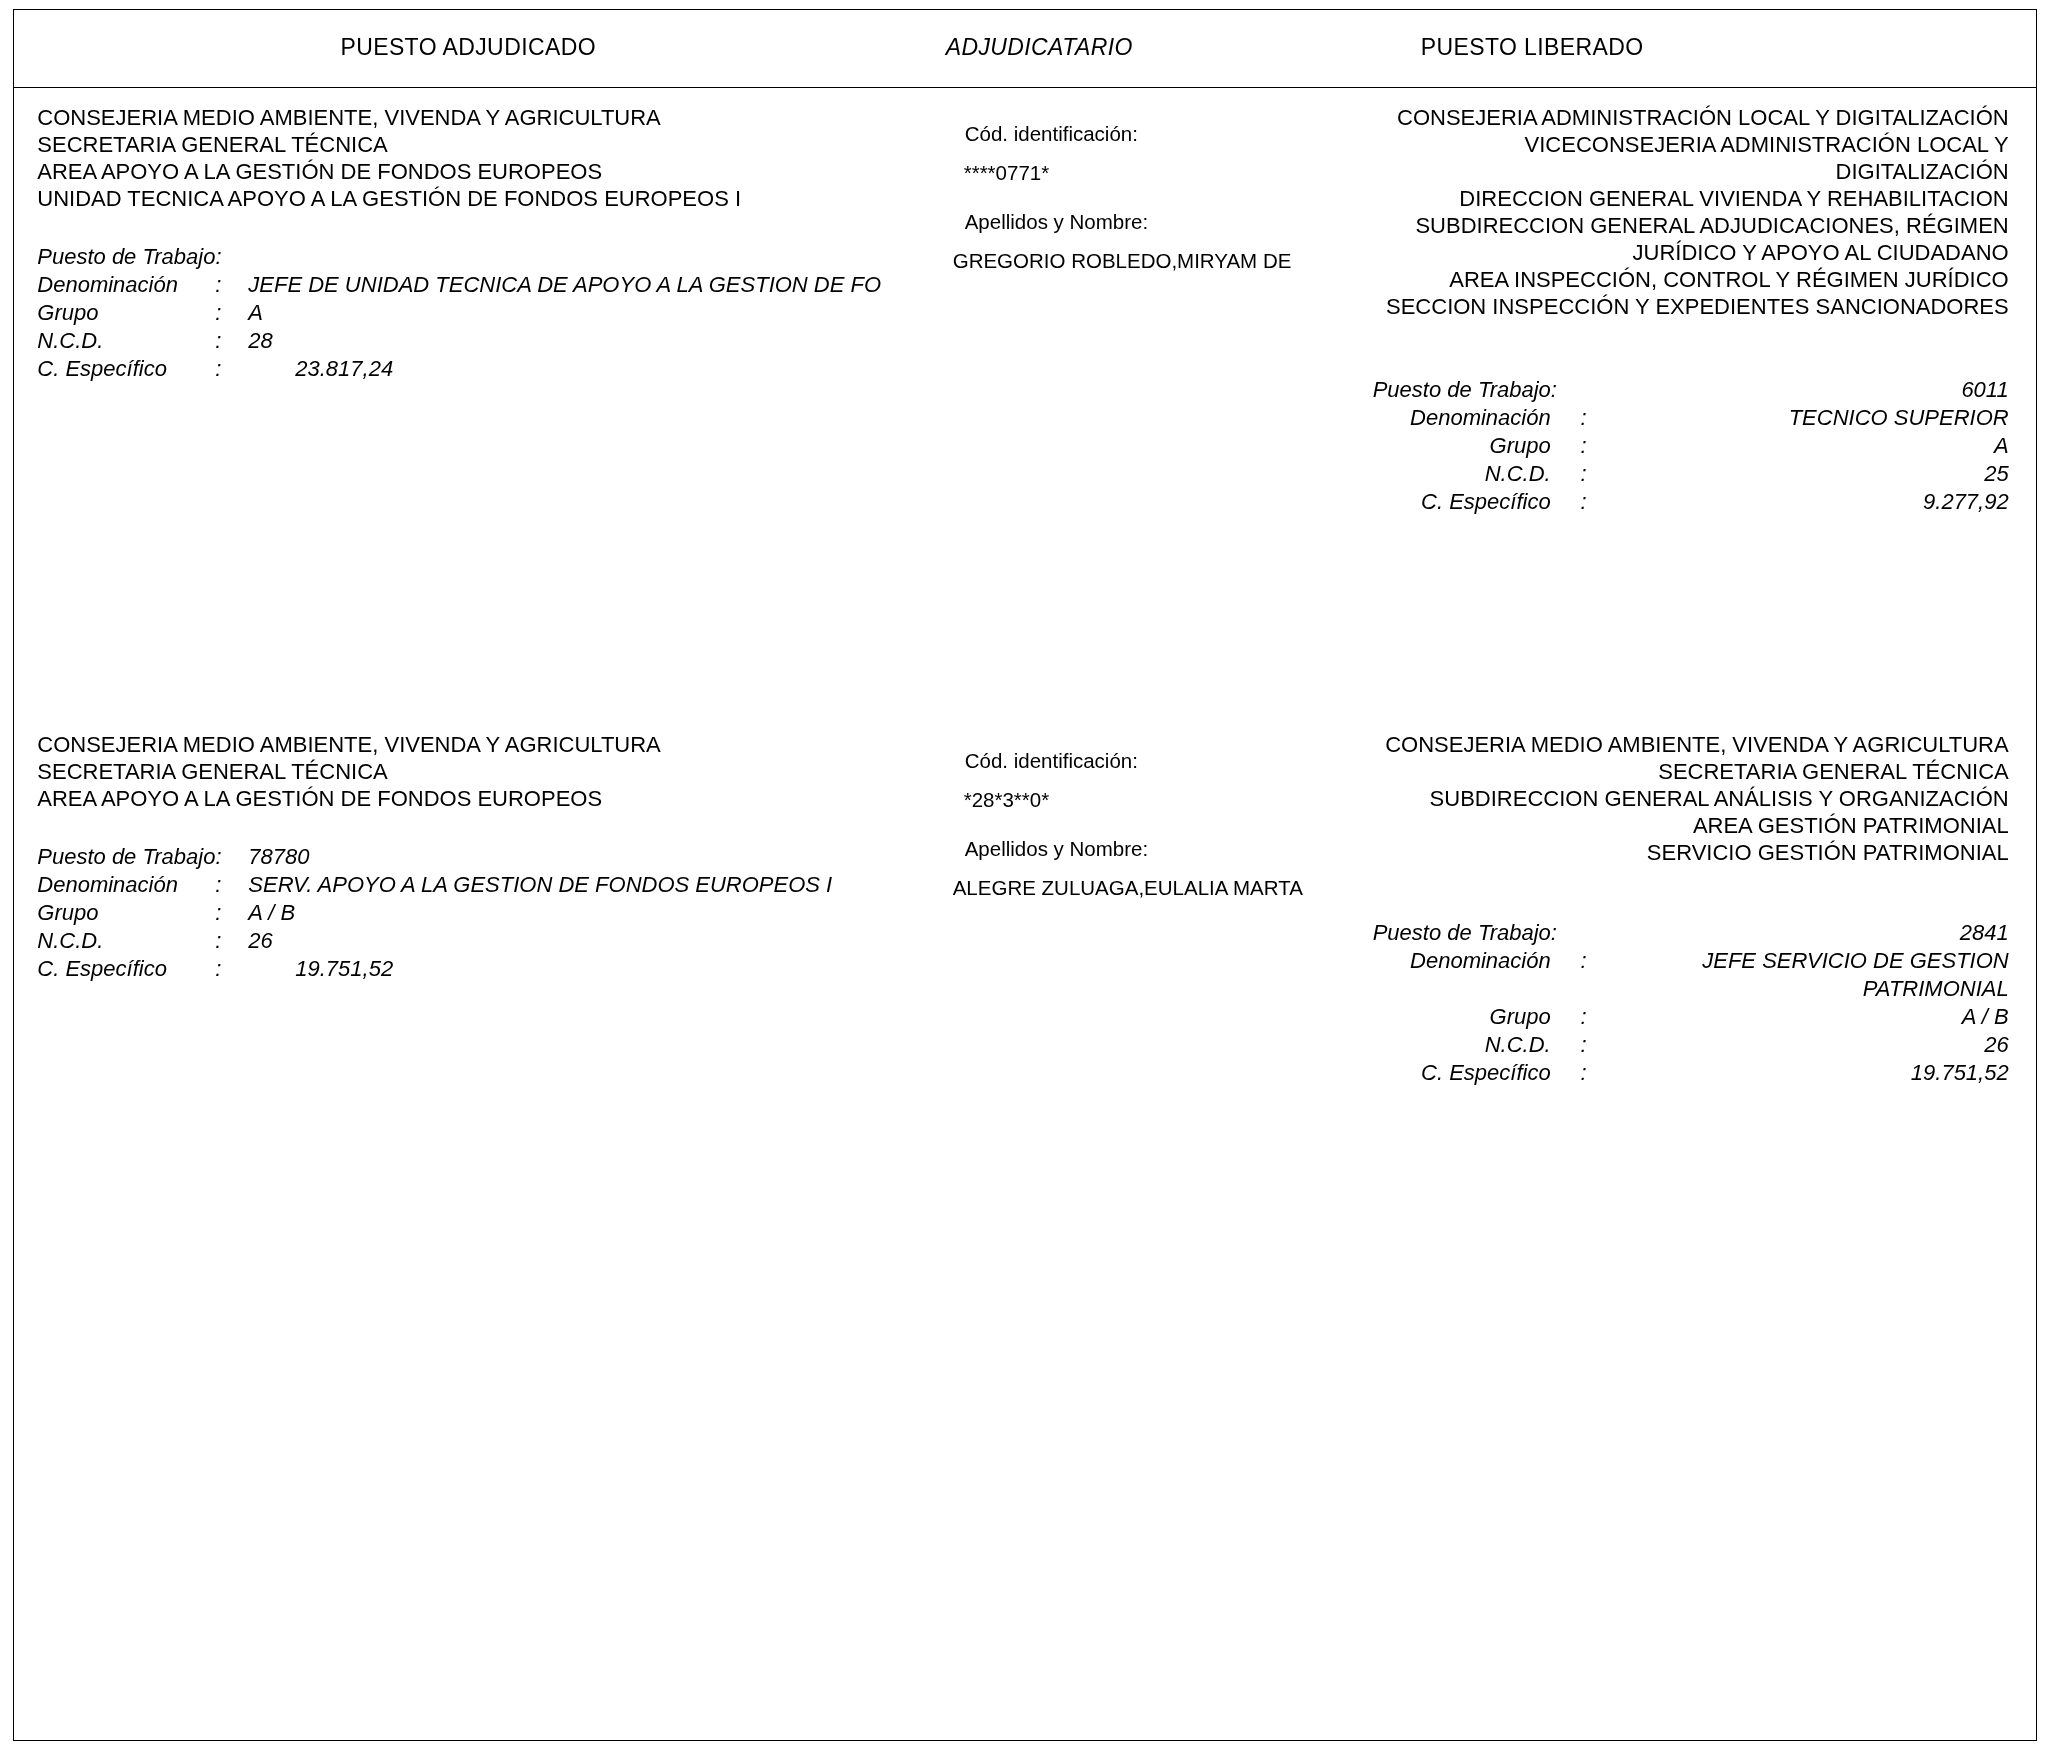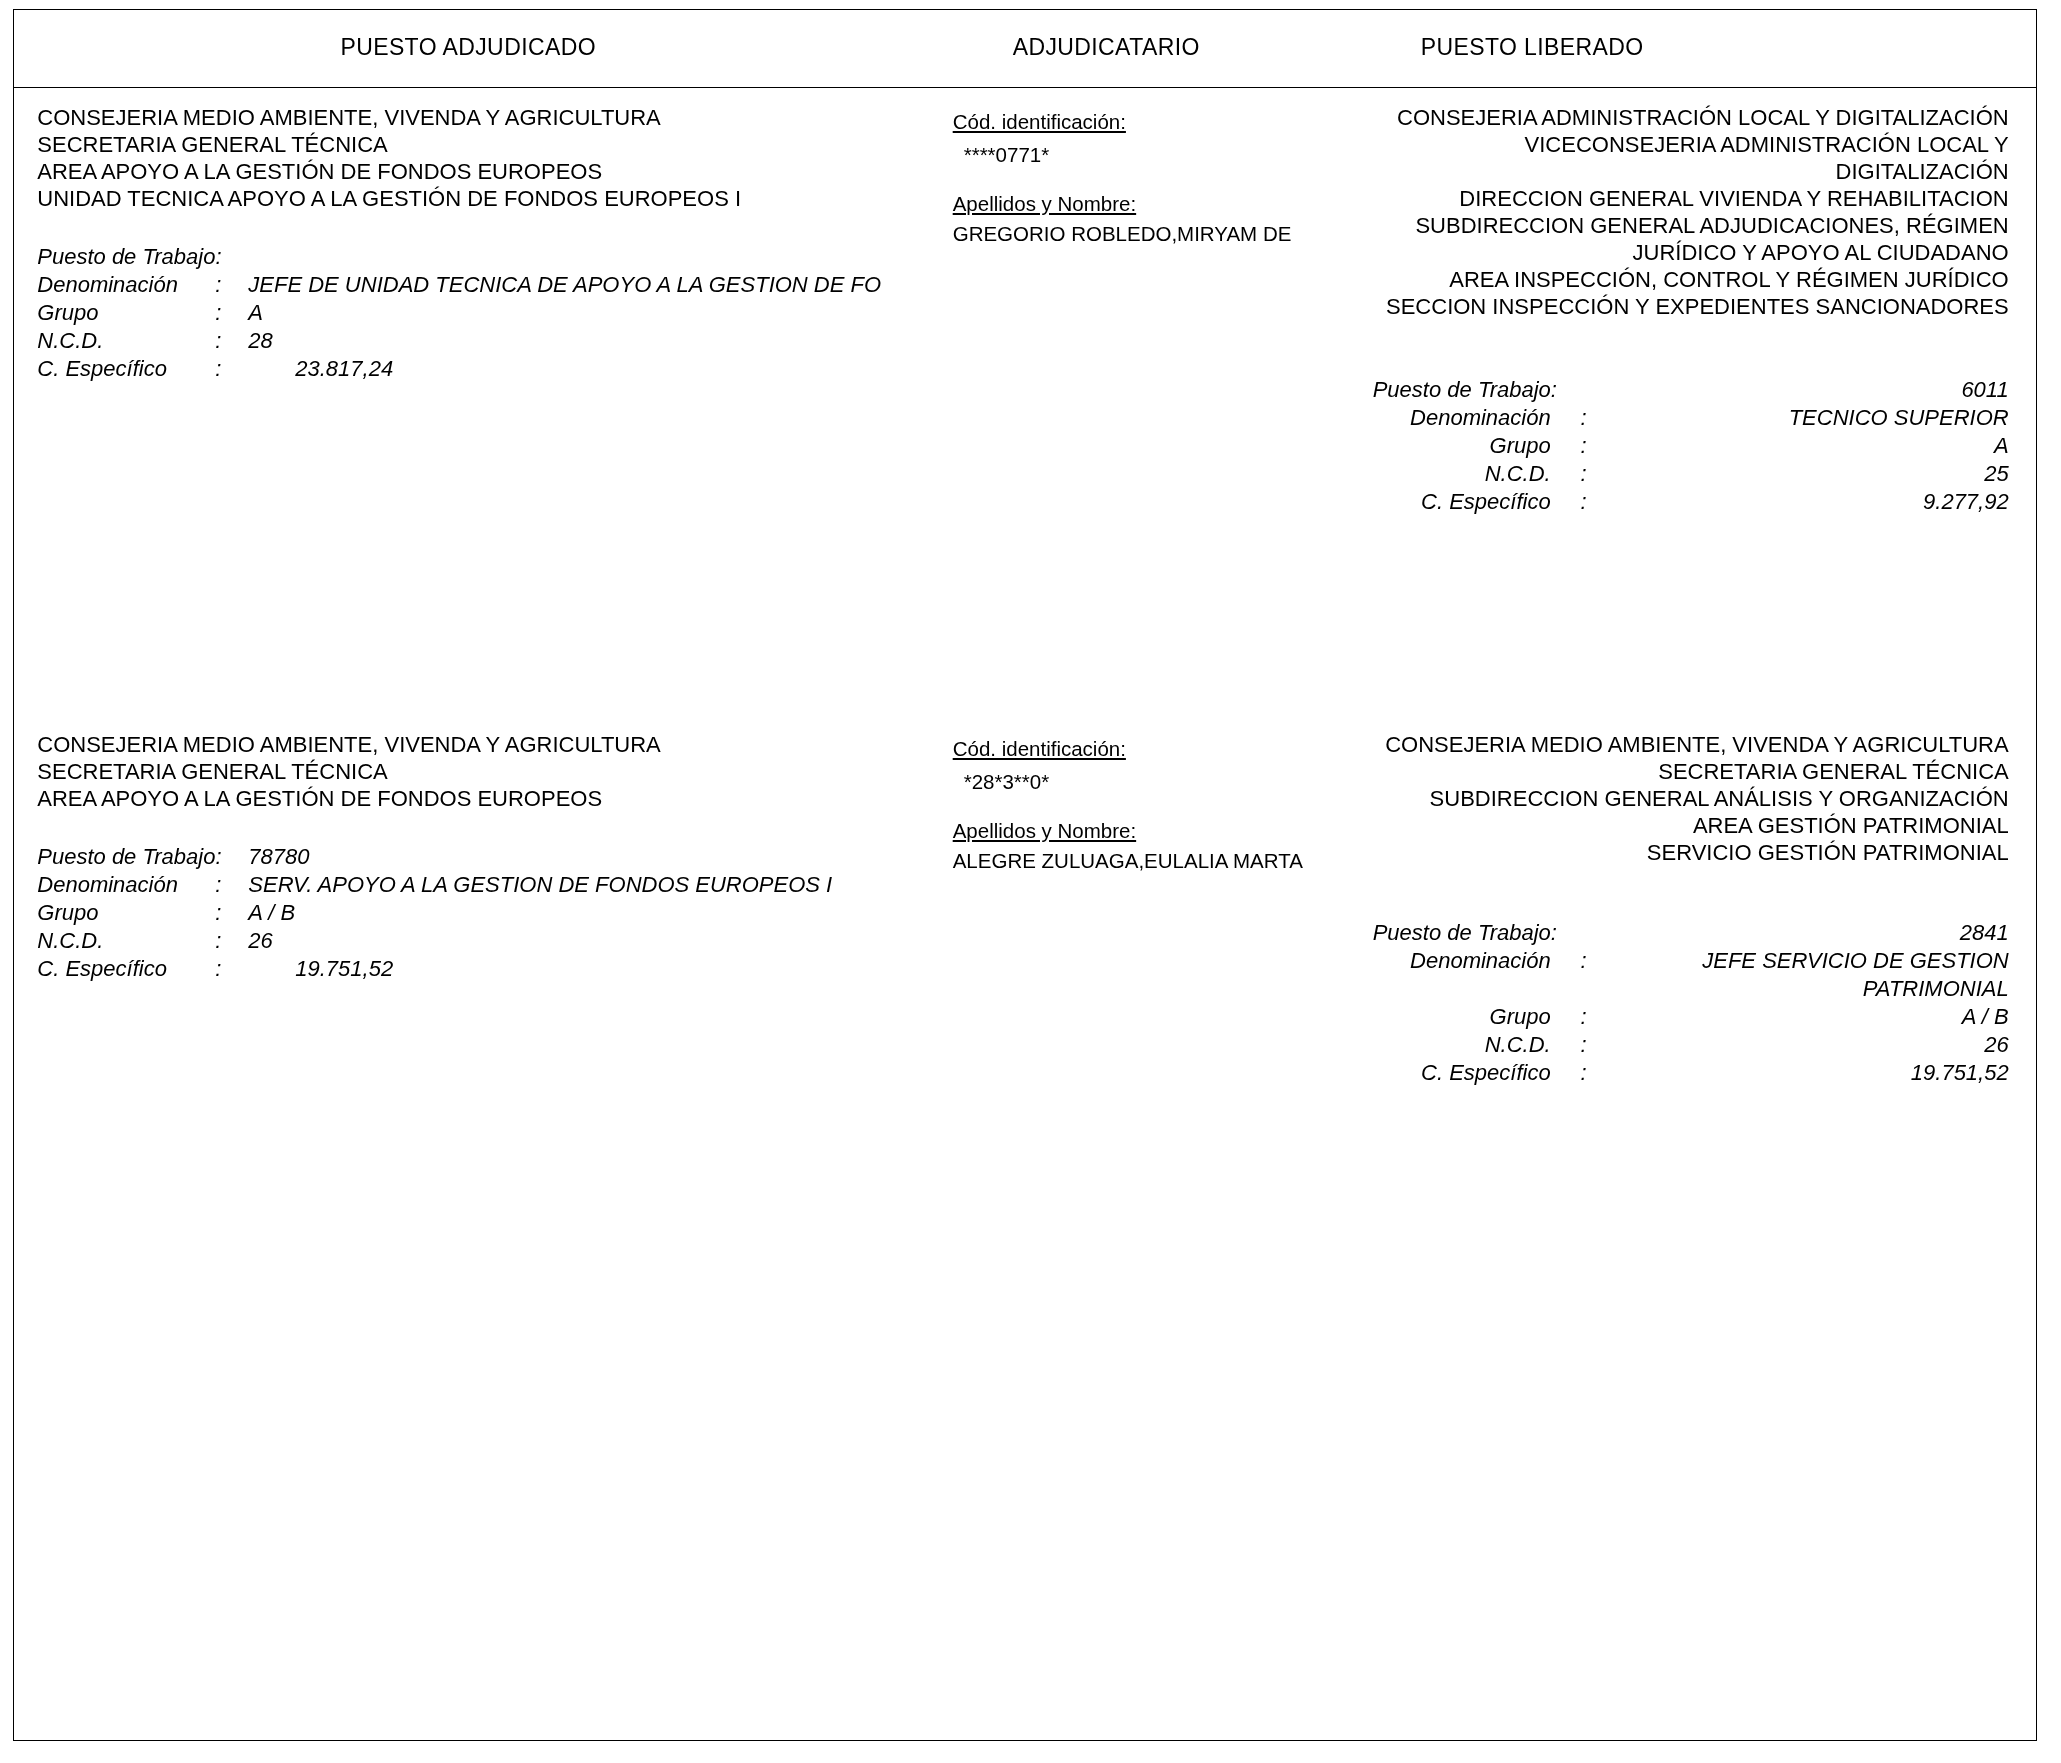--- a/index.html
+++ b/index.html
@@ -41,21 +41,21 @@
   }
   .hdr {
     position: absolute;
     top: 23.6px;
     font-size: 23px;
     letter-spacing: 0.4px;
     text-align: center;
     white-space: nowrap;
   }
   .hdr-1 { left: 0; width: 909px; }
-  .hdr-2 { left: 856px; width: 473px; }
+  .hdr-2 { left: 789px; width: 473px; font-style: italic; }
   .hdr-3 { left: 1273px; width: 491px; }
 
   .body-area {
     position: absolute;
     left: 0;
     top: 78px;
     width: 100%;
     bottom: 0;
   }
 
@@ -116,22 +116,21 @@
     flex: 1 1 auto;
     white-space: normal;
   }
   .d-value.num {
     padding-left: 47px;
   }
   .col-c .d-label { width: 178px; flex: 0 0 178px; }
   .col-c .d-colon { width: 36px; flex: 0 0 36px; }
 
   .b-label {
-    margin: 0;
-    text-decoration: underline;
+    margin: 12px;
   }
   .b-value {
     margin: 5.5px 0 22px 11px;
   }
   .b-name { margin: 3.6px 0 0 0; }
 </style>
 </head>
 <body>
 
 <div class="page">

